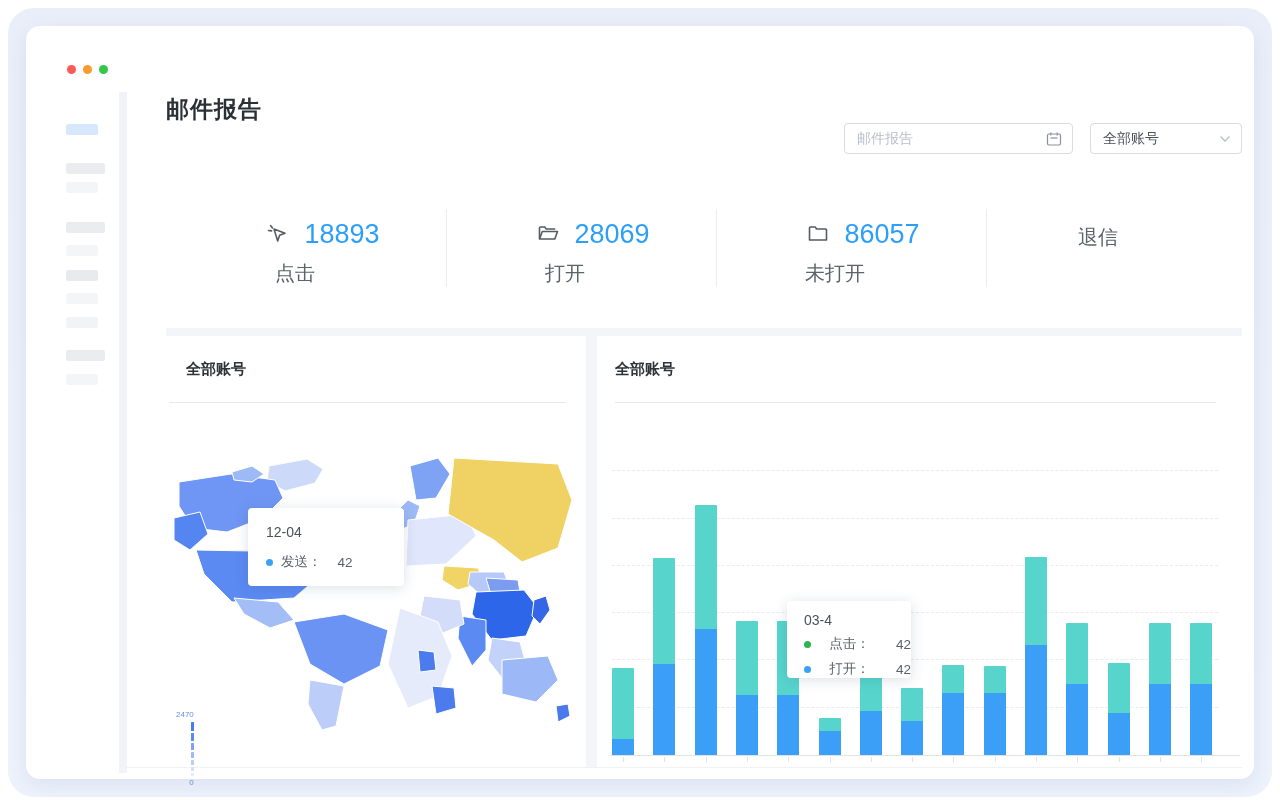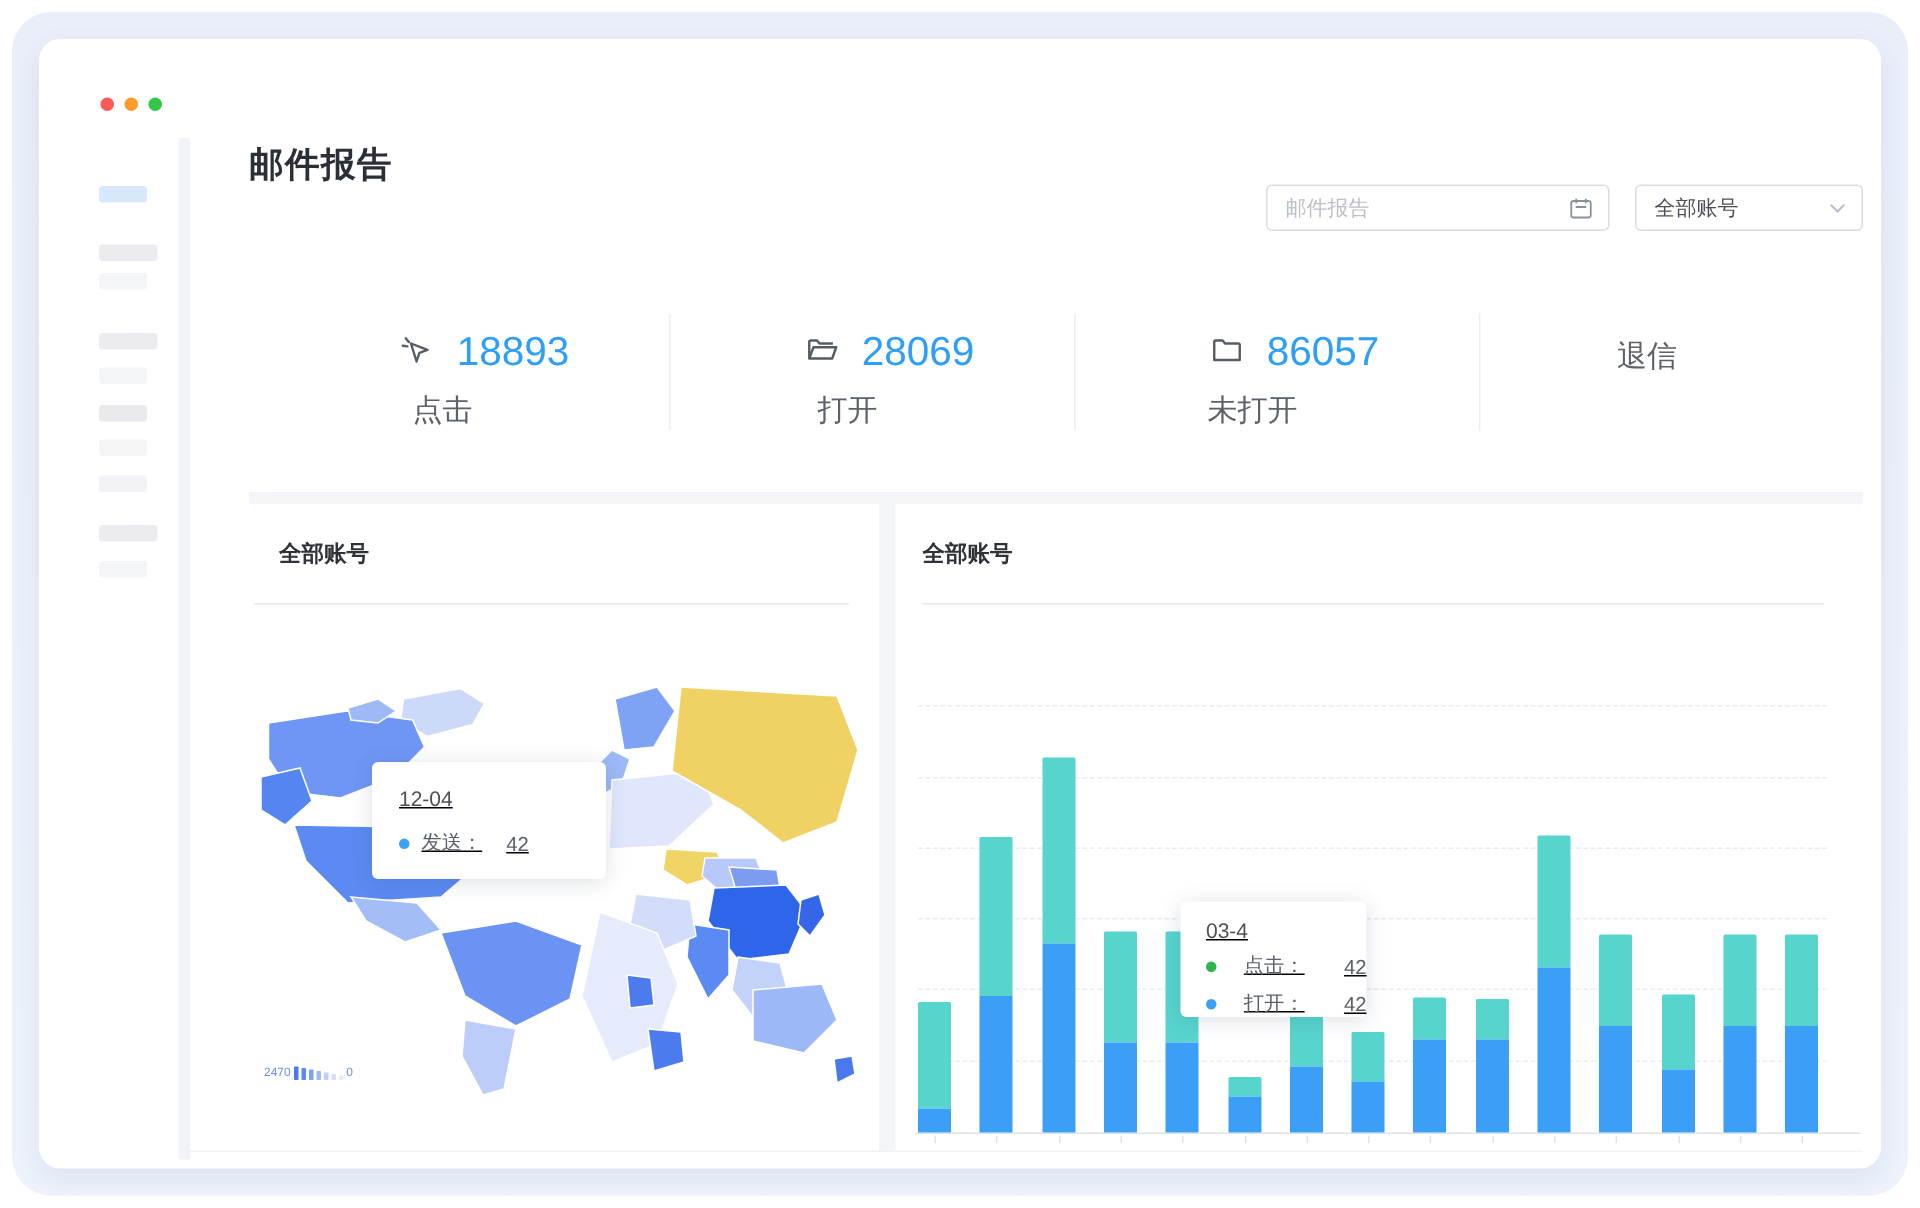--- a/index.html
+++ b/index.html
@@ -23,25 +23,25 @@
   .stat .num{font-size:27px;color:#2d9ff7;}
   .stat .lbl{font-size:20px;color:#5c6269;margin-top:8px;align-self:center;transform:translateX(-28px);}
   .stat-div{position:absolute;top:183px;width:1px;height:78px;background:#ebedf0;}
   .band{position:absolute;left:140px;top:302px;width:1076px;height:8px;background:#f4f5f8;}
   .vband{position:absolute;left:560px;top:310px;width:11px;height:431px;background:#f3f5f9;}
   .panel-title{position:absolute;top:334px;font-size:15px;font-weight:600;color:#2f3338;}
   .panel-rule{position:absolute;top:376px;height:1px;background:#e7e9ec;}
   .bottom-rule{position:absolute;left:100px;top:741px;width:1116px;height:1px;background:#f0f1f4;}
   
   #map-wrap{position:absolute;left:146px;top:428px;width:402px;height:278px;}
-  .mini-legend{position:absolute;left:150px;top:684px;display:flex;align-items:flex-end;gap:2px;}
+  .mini-legend{position:absolute;left:150px;top:684px;display:flex;align-items:flex-end;gap:2px;flex-direction:column;}
   .mini-legend .txt{font-size:8px;color:#6b8de0;line-height:10px;}
   .mini-legend .mbar{width:3px;background:#4c7bed;border-radius:0.5px;}
   
-  .tip{position:absolute;background:#fff;border-radius:4px;box-shadow:0 2px 14px rgba(40,60,100,0.16);z-index:5;text-decoration:underline;}
+  .tip{position:absolute;background:#fff;border-radius:4px;box-shadow:0 2px 14px rgba(40,60,100,0.16);z-index:5;}
   .tip .date{font-size:14px;color:#4b5159;}
   .tip .trow{display:flex;align-items:center;font-size:13.5px;color:#5b6168;}
   .tdot{width:7px;height:7px;border-radius:50%;margin-right:8px;flex:0 0 auto;}
   .tval{margin-left:16px;}
   #map-tip{left:222px;top:482px;width:156px;height:78px;padding:16px 0 0 18px;box-sizing:border-box;}
   #map-tip .trow{margin-top:13px;}
   #chart-tip{left:761px;top:575px;width:124px;height:77px;padding:11px 0 0 17px;box-sizing:border-box;}
   #chart-tip .trow{margin-top:7px;justify-content:space-between;}
   
   #plot{position:absolute;left:586px;top:430px;width:606px;height:300px;}

